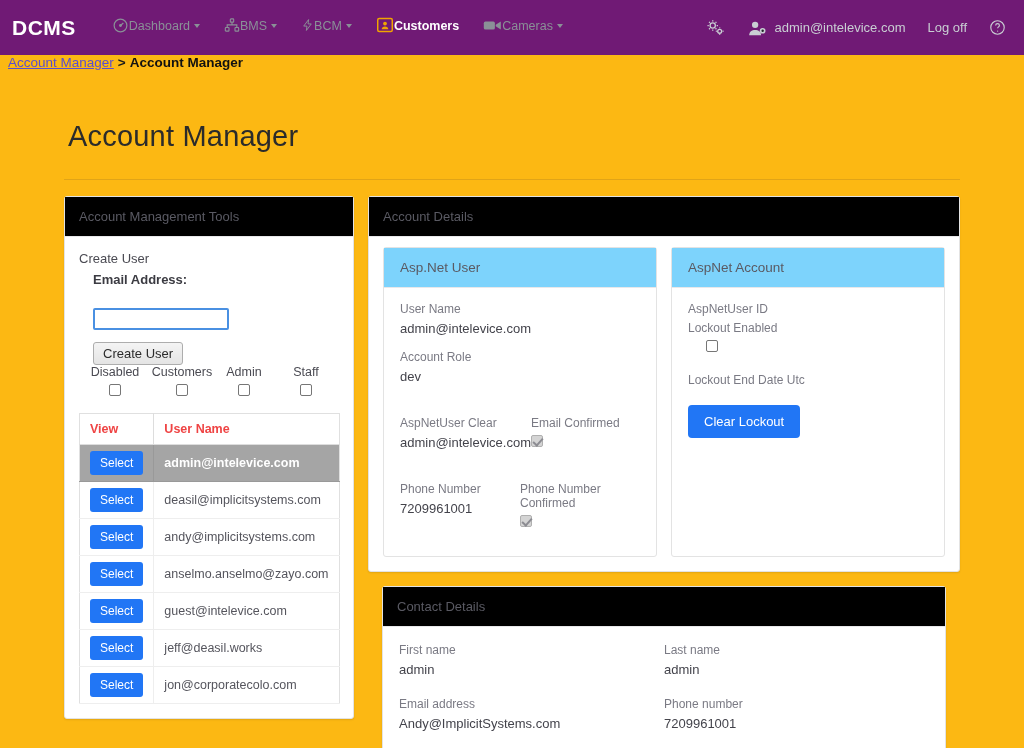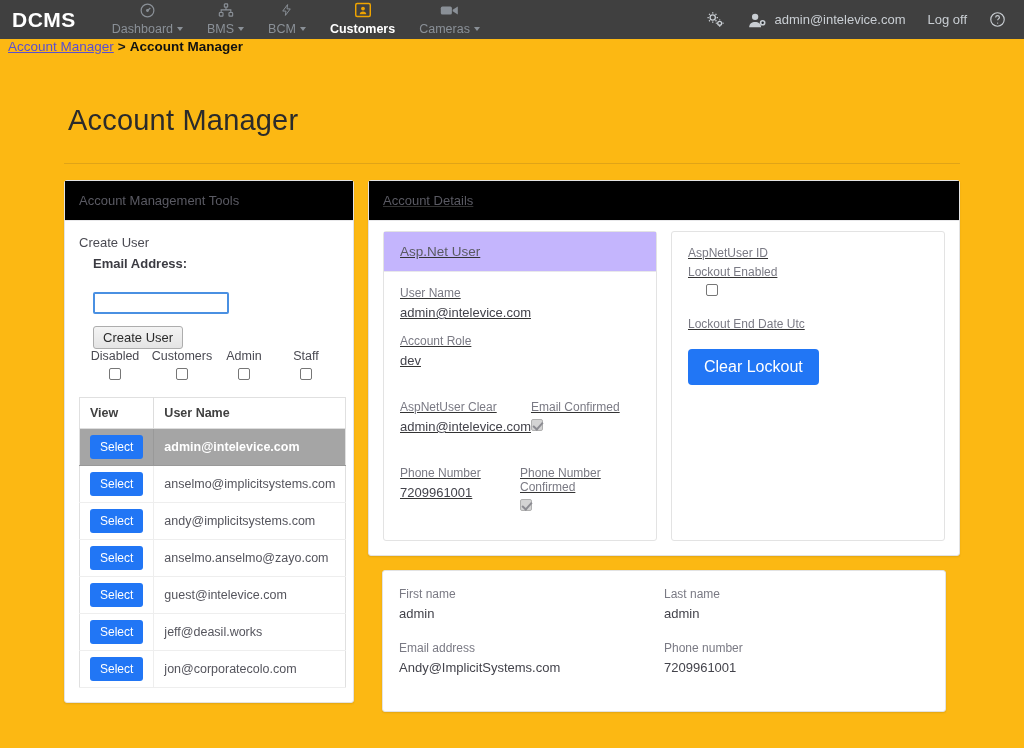--- a/index.html
+++ b/index.html
@@ -8,39 +8,38 @@
     width: 1024px; height: 748px;
     background: #FCB813;
     font-family: "Liberation Sans", sans-serif;
     font-size: 13px;
     color: #333;
     overflow: hidden;
   }
 
   
   .navbar {
-    height: 39px;
-    background: #404040;
+    height: 55px;
+    background: #701a75;
     display: flex;
     align-items: center;
     padding: 0 18px 0 12px;
     position: relative;
   }
   .brand {
     color: #ffffff;
     font-size: 21px;
     font-weight: bold;
     letter-spacing: 0.5px;
     margin-right: 26px;
     font-family: "Liberation Sans", sans-serif;
   }
   .navlinks { display: flex; align-items: flex-end; gap: 4px; }
   .navitem {
     display: flex;
-    flex-direction: column;
     align-items: center;
     padding: 4px 10px 6px 10px;
     color: #8a9097;
     cursor: pointer;
     line-height: 1.1;
   }
   .navitem .ic { height: 19px; display: flex; align-items: center; justify-content: center; margin-bottom: 3px; }
   .navitem .lbl { font-size: 12.5px; white-space: nowrap; }
   .navitem.active { color: #ffffff; }
   .navitem.active .lbl { font-weight: bold; }
@@ -173,21 +172,21 @@
   
   .user-table {
     width: 100%;
     border-collapse: collapse;
     margin-top: 14px;
     border: 1px solid #e0e0e0;
   }
   .user-table th {
     text-align: left;
     font-size: 12.5px;
-    color: #404040;
+    color: #ef4444;
     font-weight: bold;
     padding: 8px 10px;
     border-bottom: 1px solid #dddddd;
     background: #ffffff;
   }
   .user-table td {
     padding: 6px 10px;
     border-bottom: 1px solid #eeeeee;
     font-size: 12.5px;
     color: #55555d;
@@ -202,50 +201,50 @@
     border-radius: 3px;
     padding: 5px 10px;
     font-size: 12px;
     font-family: "Liberation Sans", sans-serif;
     cursor: pointer;
   }
   .user-table tr.selected td { background: #a5a5a5; color: #ffffff; font-weight: bold; border-bottom-color: #999; }
   .user-table tr.selected td.view-cell { border-right-color: #999; }
 
   
-  .details-panel { margin-bottom: 0; text-decoration: underline; }
+  .details-panel { margin-bottom: 0; }
   .cards-row { display: flex; gap: 14px; padding: 10px 14px 14px 14px; align-items: stretch; }
   .card {
     background: #fff;
     border: 1px solid #e3e3e3;
     border-radius: 3px;
     flex: 1;
     min-height: 310px;
   }
   .card-head {
-    background: #c4b5fd;
+    background: #7dd3fc;
     border-bottom: 1px solid #e8e8ea;
     padding: 12px 16px;
     font-size: 13.5px;
     color: #5a5a63;
   }
   .card-body { padding: 14px 16px; }
   .dl-label { font-size: 12px; color: #7a7a84; margin-bottom: 5px; }
   .dl-value { font-size: 13px; color: #43434b; margin-bottom: 14px; }
   .two-col { display: flex; }
   .two-col .c1 { flex: 1; }
   .two-col .c2 { flex: 1; }
   .spacer-lg { height: 18px; }
   .clear-btn {
     background: #2176f5;
     color: #fff;
     border: none;
     border-radius: 4px;
     padding: 9px 16px;
-    font-size: 16px;
+    font-size: 13px;
     font-family: "Liberation Sans", sans-serif;
     cursor: pointer;
     margin-top: 4px;
   }
   .contact-panel { margin: 14px 14px 0 14px; }
   .contact-body { padding: 16px 16px 22px 16px; display: flex; }
   .contact-body .c1 { flex: 1; }
   .contact-body .c2 { flex: 1; }
 </style>
 </head>
@@ -387,21 +386,21 @@
                 <th>User Name</th>
               </tr>
             </thead>
             <tbody id="user-rows">
                 <tr class="selected">
                   <td class="view-cell"><button class="sel-btn">Select</button></td>
                   <td>admin@intelevice.com</td>
                 </tr>
                 <tr>
                   <td class="view-cell"><button class="sel-btn">Select</button></td>
-                  <td>anselmo@implicitsystems.com</td>
+                  <td>deasil@implicitsystems.com</td>
                 </tr>
                 <tr>
                   <td class="view-cell"><button class="sel-btn">Select</button></td>
                   <td>andy@implicitsystems.com</td>
                 </tr>
                 <tr>
                   <td class="view-cell"><button class="sel-btn">Select</button></td>
                   <td>anselmo.anselmo@zayo.com</td>
                 </tr>
                 <tr>
@@ -460,20 +459,21 @@
                 </div>
                 <div class="c2">
                   <div class="dl-label" style="max-width:86px">Phone Number Confirmed</div>
                   <span class="cb disabled-checked"></span>
                 </div>
               </div>
             </div>
           </div>
 
           <div class="card">
+            <div class="card-head">AspNet Account</div>
             <div class="card-body">
               <div class="dl-label">AspNetUser ID</div>
 
               <div class="two-col">
                 <div class="c1">
                   <div class="dl-label">Lockout Enabled</div>
                   <span class="cb" style="margin-left:18px"></span>
                 </div>
               </div>
 
@@ -483,20 +483,21 @@
               <div class="dl-value"></div>
 
               <button class="clear-btn">Clear Lockout</button>
             </div>
           </div>
 
         </div>
       </div>
 
       <div class="panel contact-panel">
+        <div class="panel-head">Contact Details</div>
         <div class="contact-body">
           <div class="c1">
             <div class="dl-label">First name</div>
             <div class="dl-value" style="margin-bottom:20px">admin</div>
             <div class="dl-label">Email address</div>
             <div class="dl-value">Andy@ImplicitSystems.com</div>
           </div>
           <div class="c2">
             <div class="dl-label">Last name</div>
             <div class="dl-value" style="margin-bottom:20px">admin</div>

